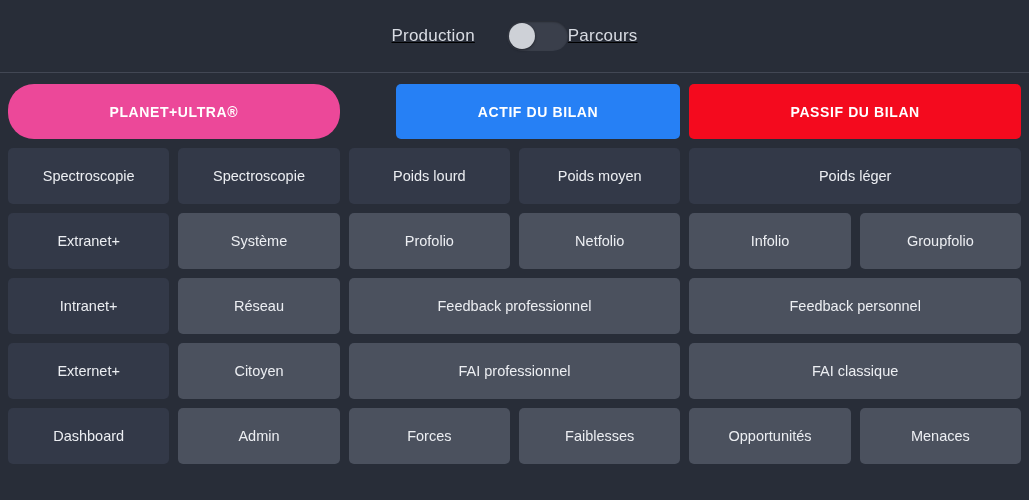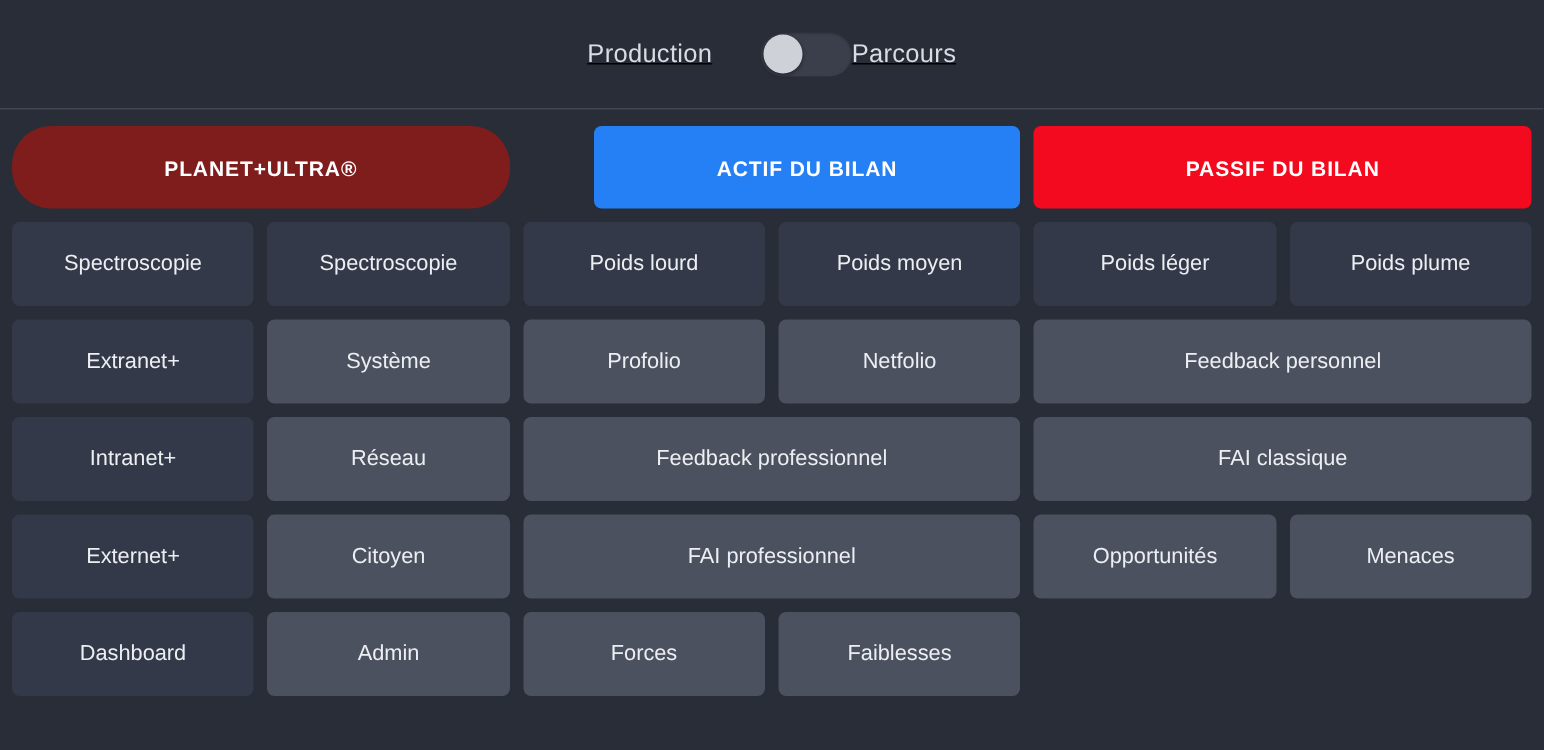--- a/index.html
+++ b/index.html
@@ -123,21 +123,21 @@
   <div class="toggle">
     <div class="knob"></div>
   </div>
 
   <span class="mode-label right">Parcours</span>
 </div>
 
 <div class="board">
   <div class="sections" id="sections-root">
       <div class="section">
-        <div class="section-header" style="background: #7f1d1d; border-radius: 26px;">PLANET+ULTRA®</div>
+        <div class="section-header" style="background: #ec4899; border-radius: 26px;">PLANET+ULTRA®</div>
         <div class="row">
           <div class="cell dark">Spectroscopie</div>
           <div class="cell dark">Spectroscopie</div>
         </div>
         <div class="row">
           <div class="cell dark">Extranet+</div>
           <div class="cell light">Système</div>
         </div>
         <div class="row">
           <div class="cell dark">Intranet+</div>
@@ -170,21 +170,24 @@
         </div>
         <div class="row">
           <div class="cell light">Forces</div>
           <div class="cell light">Faiblesses</div>
         </div>
       </div>
       <div class="section">
         <div class="section-header" style="background: rgb(244, 10, 30);">PASSIF DU BILAN</div>
         <div class="row">
           <div class="cell dark">Poids léger</div>
-          <div class="cell dark">Poids plume</div>
+        </div>
+        <div class="row">
+          <div class="cell light">Infolio</div>
+          <div class="cell light">Groupfolio</div>
         </div>
         <div class="row">
           <div class="cell light wide">Feedback personnel</div>
         </div>
         <div class="row">
           <div class="cell light wide">FAI classique</div>
         </div>
         <div class="row">
           <div class="cell light">Opportunités</div>
           <div class="cell light">Menaces</div>

